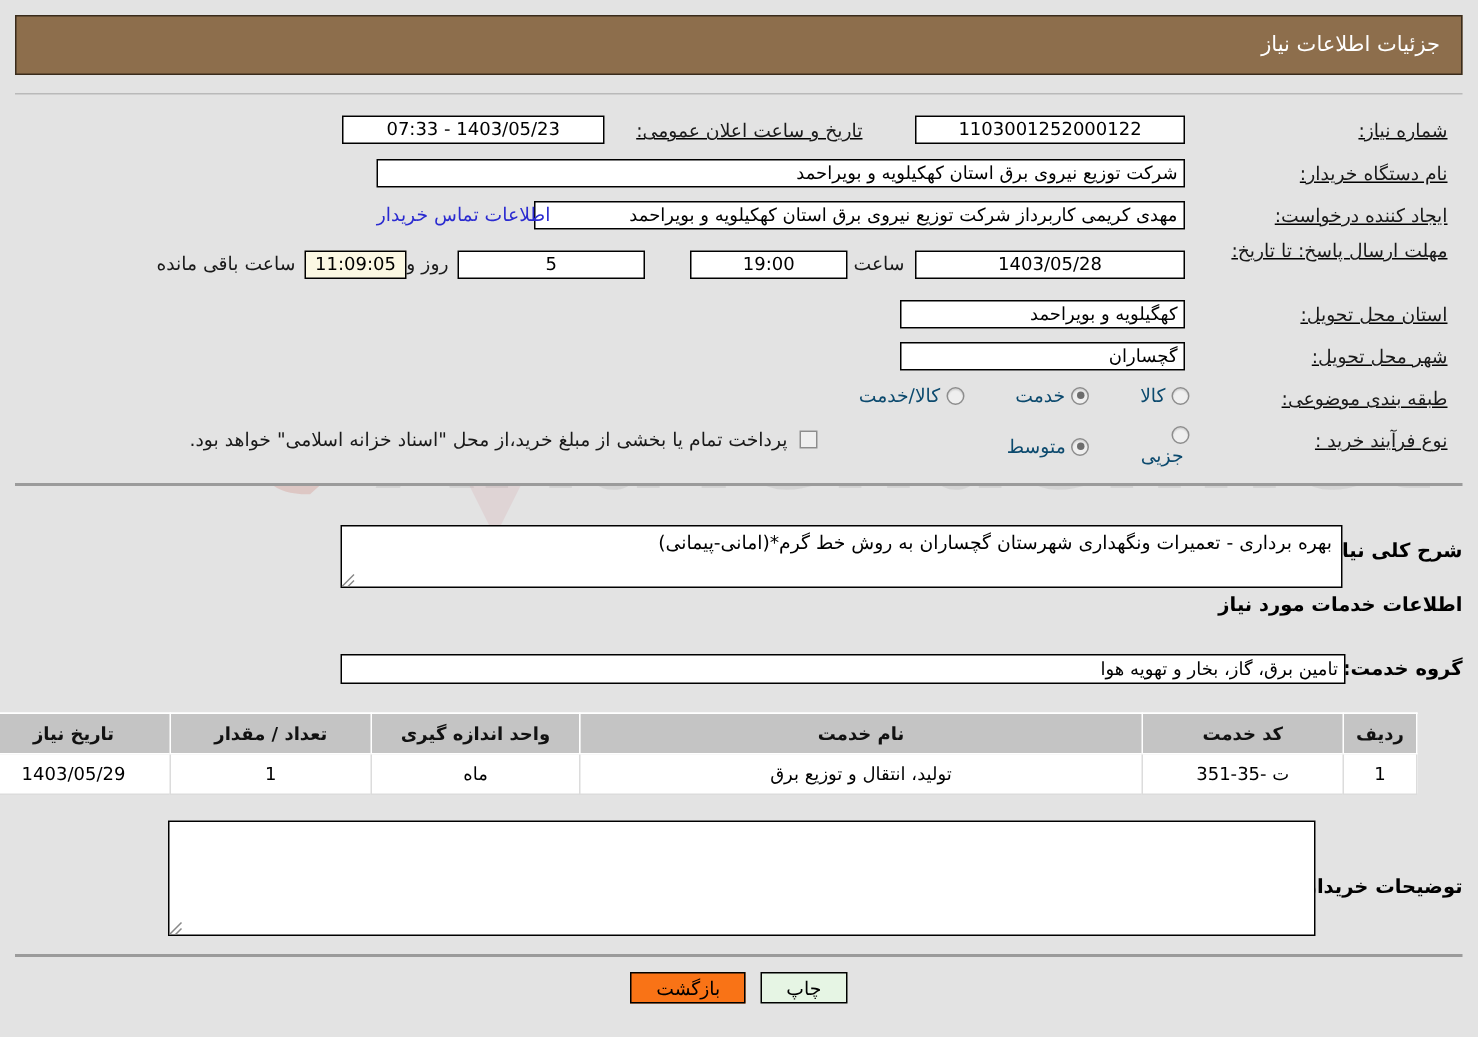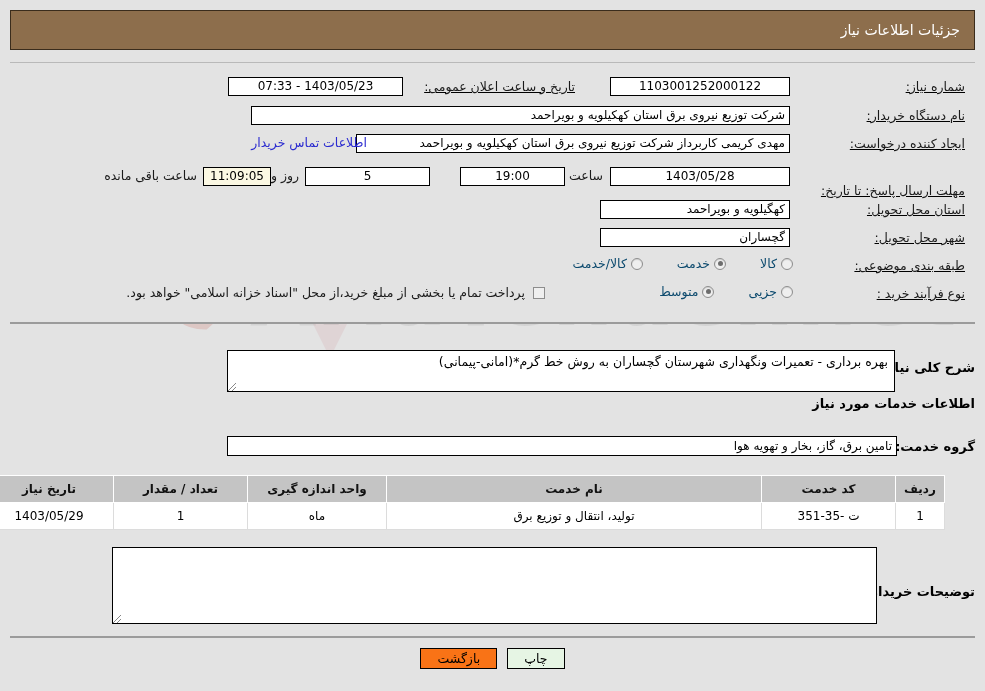--- a/index.html
+++ b/index.html
@@ -282,21 +282,21 @@
       <span class="lbl-r" style="width:165px; display:inline-block;">نام دستگاه خریدار:</span>
     </div>
     <div class="field rt" style="position:absolute; top:43px; right:185px; width:539px;">شرکت توزیع نیروی برق استان کهکیلویه و بویراحمد</div>
 
     <div class="row" style="top:73px; right:10px;">
       <span class="lbl-r" style="width:165px; display:inline-block;">ایجاد کننده درخواست:</span>
     </div>
     <div class="field rt" style="position:absolute; top:71px; right:185px; width:434px;">مهدی کریمی کاربرداز شرکت توزیع نیروی برق استان کهکیلویه و بویراحمد</div>
     <a class="link" style="position:absolute; top:72px; right:608px;">اطلاعات تماس خریدار</a>
 
-    <div class="row" style="top:96px; right:10px; width:165px; display:block;margin-top:24px;">
+    <div class="row" style="top:96px; right:10px; width:165px; display:block;">
       <span class="lbl-r" style="display:block; width:165px; line-height:15px; white-space:normal; text-align:right;">مهلت ارسال پاسخ: تا تاریخ:</span>
     </div>
     <div class="field" style="position:absolute; top:104px; right:185px; width:180px;">1403/05/28</div>
     <span class="lbl" style="position:absolute; top:105px; right:372px; font-size:12.5px;">ساعت</span>
     <div class="field" style="position:absolute; top:104px; right:410px; width:105px;">19:00</div>
     <div class="field" style="position:absolute; top:104px; right:545px; width:125px;">5</div>
     <span class="lbl" style="position:absolute; top:105px; right:676px; font-size:12.5px;">روز و</span>
     <div class="field ylw" style="position:absolute; top:104px; right:704px; width:68px;">11:09:05</div>
     <span class="lbl" style="position:absolute; top:105px; right:778px; font-size:12.5px;">ساعت باقی مانده</span>
 
@@ -325,21 +325,21 @@
       <label style="display:flex; align-items:center;">
         <span class="radio"></span>
         <span class="opt-text">کالا/خدمت</span>
       </label>
     </div>
 
     <div class="row" style="top:223px; right:10px;">
       <span class="lbl-r" style="width:165px; display:inline-block;">نوع فرآیند خرید :</span>
     </div>
     <div style="position:absolute; top:221px; right:182px; display:flex; align-items:center; gap:30px; direction:rtl;">
-      <label style="display:flex; align-items:center;">
+      <label style="display:flex; align-items:flex-start;flex-direction:column;">
         <span class="radio"></span>
         <span class="opt-text">جزیی</span>
       </label>
       <label style="display:flex; align-items:center;">
         <span class="radio on"></span>
         <span class="opt-text">متوسط</span>
       </label>
     </div>
     <span class="chk" style="position:absolute; top:224px; right:430px;"></span>
     <span class="lbl" style="position:absolute; top:222px; right:450px; font-size:12.5px;">پرداخت تمام یا بخشی از مبلغ خرید،از محل "اسناد خزانه اسلامی" خواهد بود.</span>

